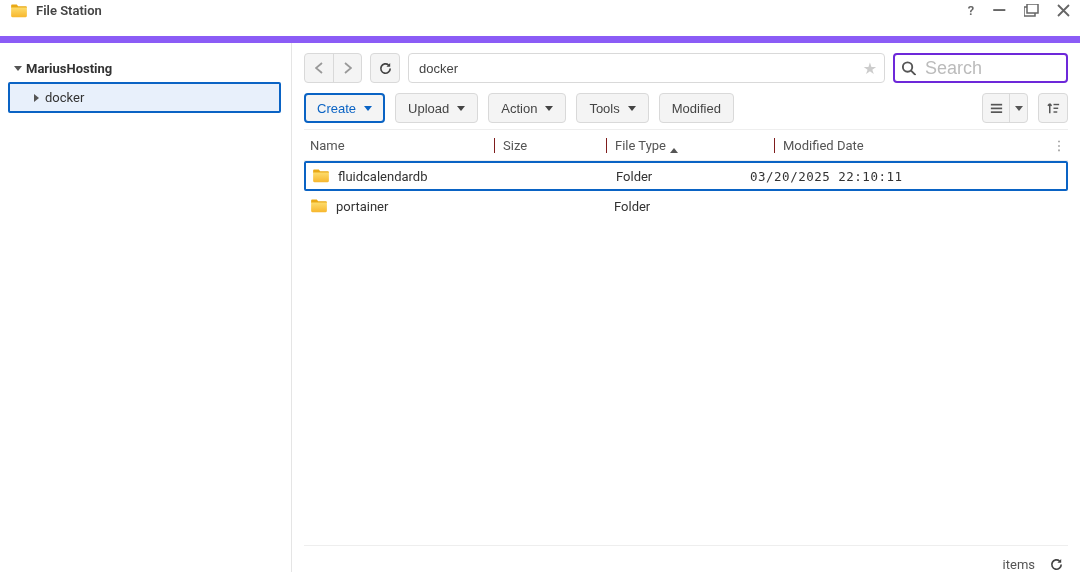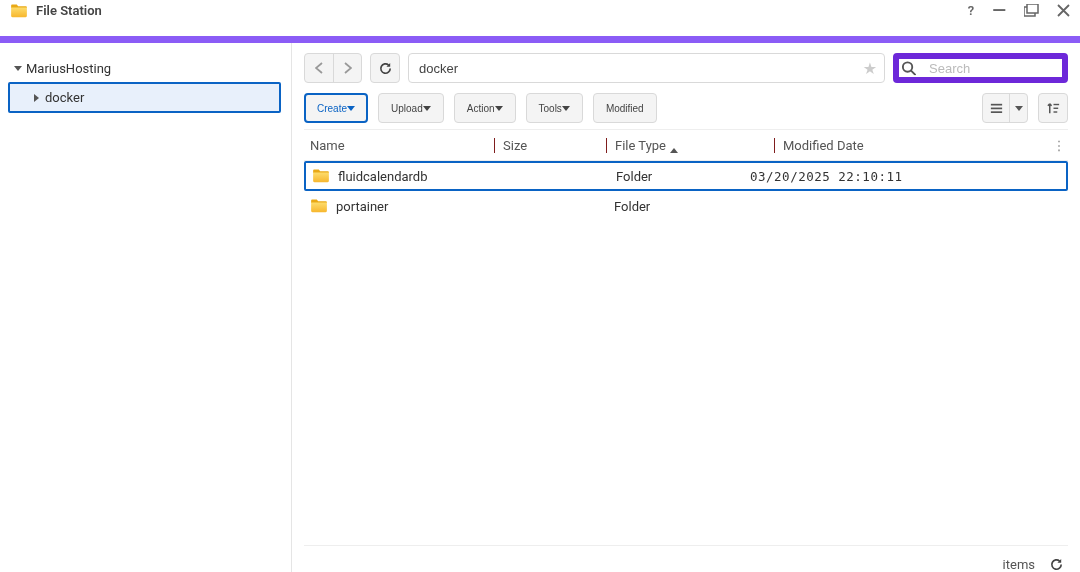--- a/index.html
+++ b/index.html
@@ -10,44 +10,44 @@
     .app-icon { width: 18px; height: 14px; margin-right: 8px; }
     .title-text { font-weight: 600; color: #444; flex: 1; }
     .tb-actions { display: flex; align-items: center; gap: 18px; color: #666; }
     .tb-actions span, .tb-actions svg { cursor: pointer; }
 
     
     .body { display: flex; height: calc(100% - 32px); }
 
     
     .sidebar { width: 292px; border-right: 1px solid #e5e5e5; padding: 12px 10px 12px 8px; }
-    .tree-root { display: flex; align-items: center; gap: 4px; padding: 6px 6px; font-weight: 400; color: #333; }
+    .tree-root { display: flex; align-items: center; gap: 4px; padding: 6px 6px; font-weight: 700; color: #333; }
     .tree-item-wrap { border: 2px solid #0a63c4; border-radius: 2px; }
     .tree-item { display: flex; align-items: center; gap: 6px; padding: 6px 6px 6px 24px; background: #e8f0fb; }
     .arrow-down { border-left: 4px solid transparent; border-right: 4px solid transparent; border-top: 5px solid #555; width:0; height:0; }
     .arrow-right { border-top: 4px solid transparent; border-bottom: 4px solid transparent; border-left: 5px solid #555; width:0; height:0; }
 
     
     .main { flex: 1; display: flex; flex-direction: column; padding: 10px 12px 0 12px; }
 
     .toolbar1 { display: flex; align-items: center; gap: 8px; margin-bottom: 10px; }
     .nav-group { display: flex; border: 1px solid #d9d9d9; border-radius: 4px; overflow: hidden; background: #f4f4f4; }
     .nav-btn { width: 28px; height: 28px; display: flex; align-items: center; justify-content: center; color: #888; }
     .nav-btn + .nav-btn { border-left: 1px solid #d9d9d9; }
     .icon-btn { width: 30px; height: 30px; border: 1px solid #d9d9d9; border-radius: 4px; display:flex; align-items:center; justify-content:center; background: #f4f4f4; color:#444; cursor:pointer;}
     .path-box { position: relative; flex: 1; }
     .path-box input { width: 100%; height: 30px; border: 1px solid #d9d9d9; border-radius: 4px; padding: 0 30px 0 10px; font-size: 13px; color:#444; }
     .path-box .star { position: absolute; right: 8px; top: 50%; transform: translateY(-50%); color: #ccc; font-size: 16px; }
     .search-box { position: relative; width: 175px; }
-    .search-box input { width: 100%; height: 30px; border: 6px solid #6d28d9; border-radius: 4px; padding: 0 12px 0 30px; font-size: 13px; color:#444;}
+    .search-box input { width: 100%; height: 30px; border: 2px solid #6d28d9; border-radius: 4px; padding: 0 12px 0 30px; font-size: 18px; color:#444;}
     .search-box input::placeholder { color: #bbb; }
     .search-box svg { position: absolute; left: 8px; top: 50%; transform: translateY(-50%); }
 
     .toolbar2 { display: flex; align-items: center; gap: 10px; margin-bottom: 6px; }
-    .btn { border: 1px solid #d9d9d9; background: #f4f4f4; color: #444; border-radius: 4px; height: 30px; padding: 0 12px; display:inline-flex; align-items:center; gap:0; font-size:10px; cursor:pointer;}
+    .btn { border: 1px solid #d9d9d9; background: #f4f4f4; color: #444; border-radius: 4px; height: 30px; padding: 0 12px; display:inline-flex; align-items:center; gap:8px; font-size:13px; cursor:pointer;}
     .btn-primary-outline { border: 2px solid #0a63c4; color: #0a63c4; padding: 0 11px; height: 30px; }
     .caret { border-left: 4px solid transparent; border-right: 4px solid transparent; border-top: 5px solid currentColor; width:0; height:0; }
     .spacer { flex: 1; }
     .view-group { display: flex; border: 1px solid #d9d9d9; border-radius: 4px; overflow: hidden; background: #f4f4f4;}
     .view-seg { width: 26px; height: 28px; display:flex; align-items:center; justify-content:center; color:#555; }
     .view-seg + .view-seg { border-left: 1px solid #d9d9d9; }
 
     
     .thead { display: flex; align-items:center; height: 32px; border-top: 1px solid #eee; border-bottom: 1px solid #eee; color: #555; }
     .col-name { flex: 0 0 190px; padding-left: 6px;}

